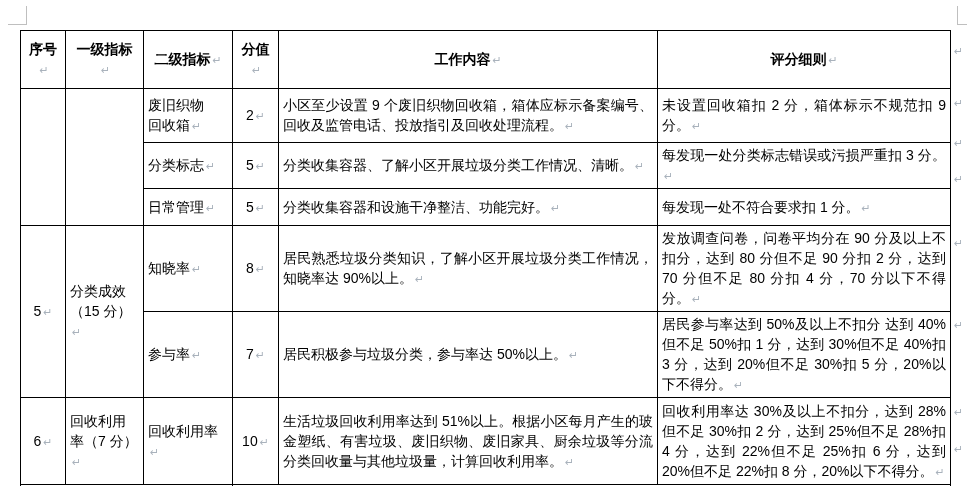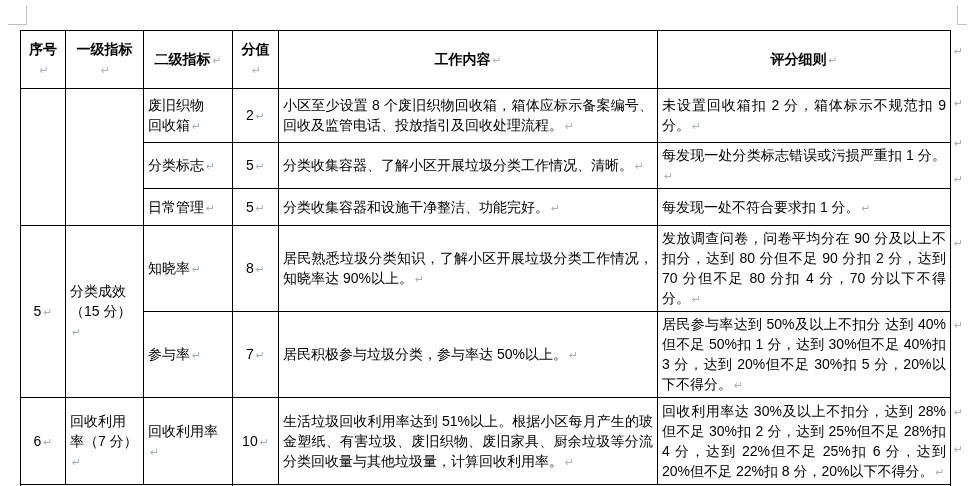--- a/index.html
+++ b/index.html
@@ -57,28 +57,28 @@
     <th class="pm">工作内容</th>
     <th class="pm">评分细则</th>
   </tr>
 
   <tr style="height:54px">
     <td rowspan="3" class="c-no"></td>
     <td rowspan="3" class="c-pri"></td>
     <td class="c-sec pm">废旧织物
 回收箱</td>
     <td class="c-score pm">2</td>
-    <td class="c-content pm">小区至少设置 8 个废旧织物回收箱，箱体应标示备案编号、回收及监管电话、投放指引及回收处理流程。</td>
+    <td class="c-content pm">小区至少设置 9 个废旧织物回收箱，箱体应标示备案编号、回收及监管电话、投放指引及回收处理流程。</td>
     <td class="c-rubric pm">未设置回收箱扣 2 分，箱体标示不规范扣 9 分。</td>
   </tr>
   <tr style="height:38px">
     <td class="c-sec pm">分类标志</td>
     <td class="c-score pm">5</td>
     <td class="c-content pm">分类收集容器、了解小区开展垃圾分类工作情况、清晰。</td>
-    <td class="c-rubric pm">每发现一处分类标志错误或污损严重扣 1 分。</td>
+    <td class="c-rubric pm">每发现一处分类标志错误或污损严重扣 3 分。</td>
   </tr>
   <tr style="height:37px">
     <td class="c-sec pm">日常管理</td>
     <td class="c-score pm">5</td>
     <td class="c-content pm">分类收集容器和设施干净整洁、功能完好。</td>
     <td class="c-rubric pm">每发现一处不符合要求扣 1 分。</td>
   </tr>
 
   <tr style="height:66px">
     <td rowspan="2" class="c-no pm">5</td>

